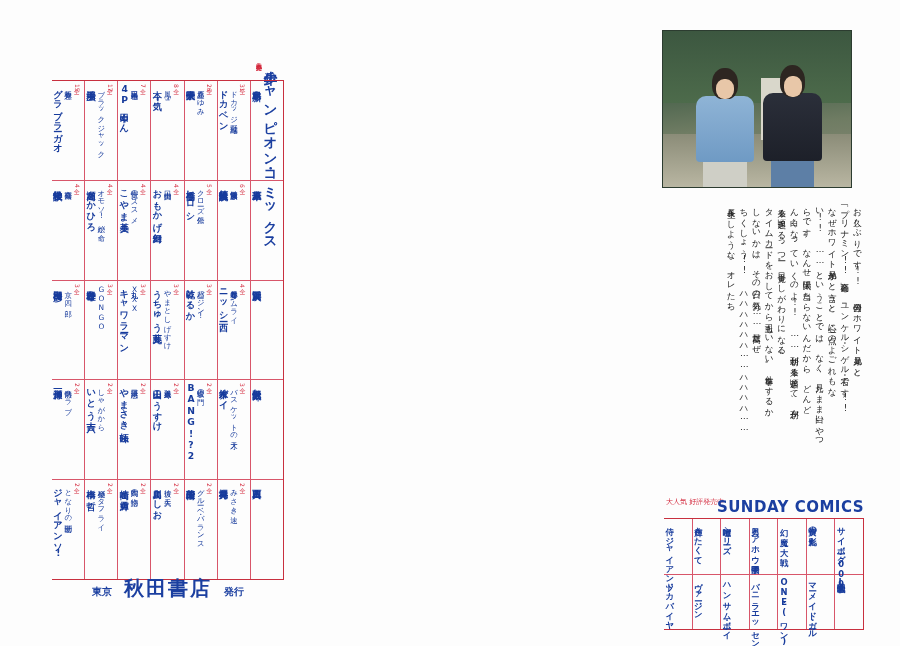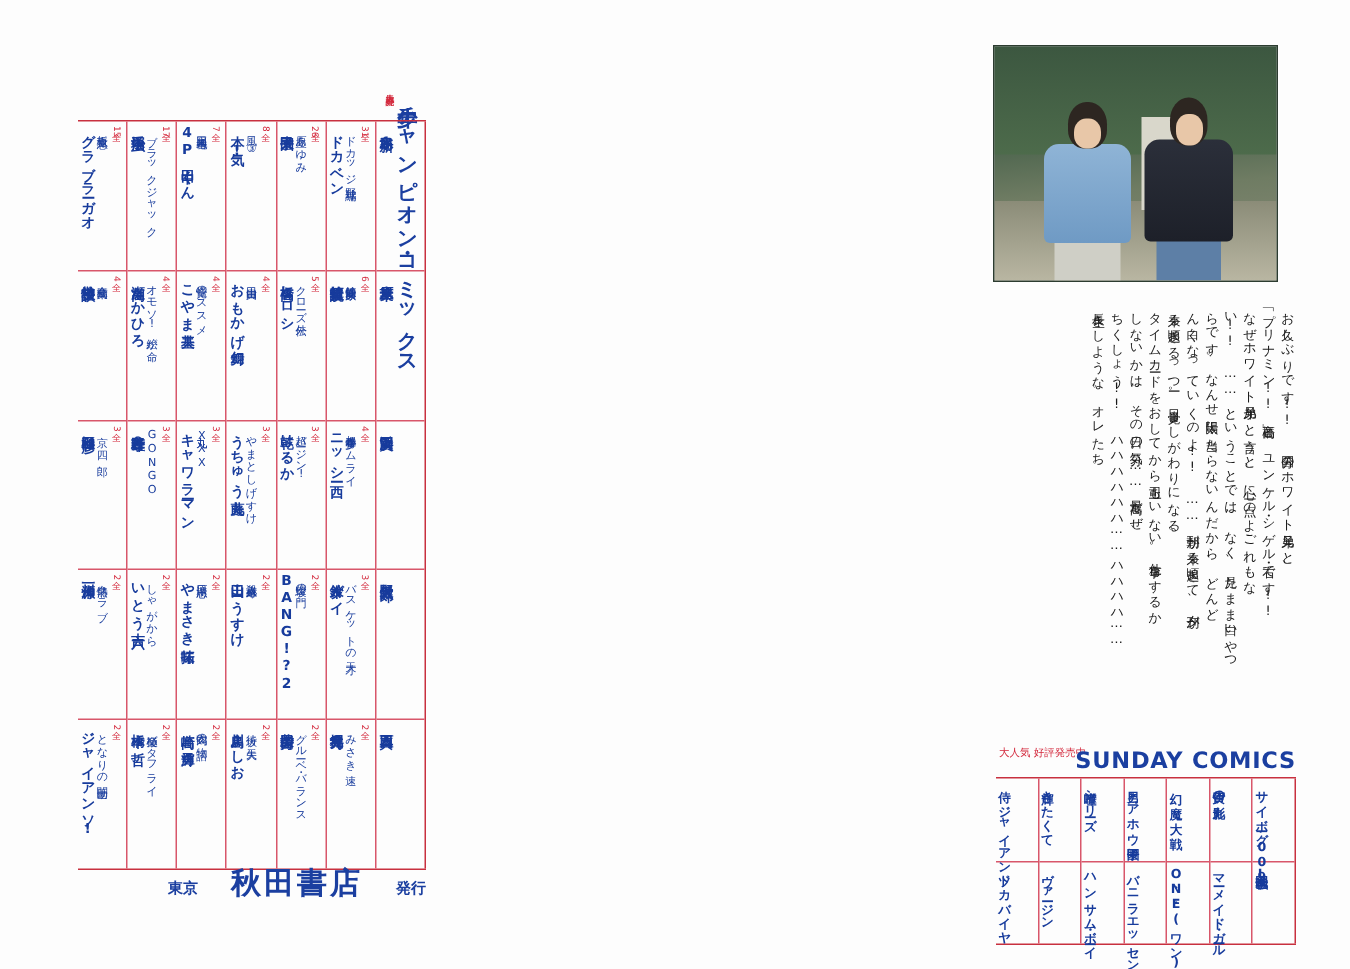--- a/index.html
+++ b/index.html
@@ -124,23 +124,23 @@
   .cat-footer {
     position: absolute;
     bottom: 20px;
     left: 0;
     width: 232px;
     text-align: center;
     color: #1b3fa0;
   }
   .footer-row {
     display: flex;
-    justify-content: flex-end;
+    justify-content: center;
     align-items: baseline;
-    gap: 22px;
+    gap: 12px;
   }
   .footer-small { font-size: 10px; font-weight: bold; }
   .footer-big { font-size: 20px; font-weight: bold; letter-spacing: 2px; }
 
   
   .right-page {
     position: absolute;
     left: 640px;
     top: 20px;
     width: 230px;

